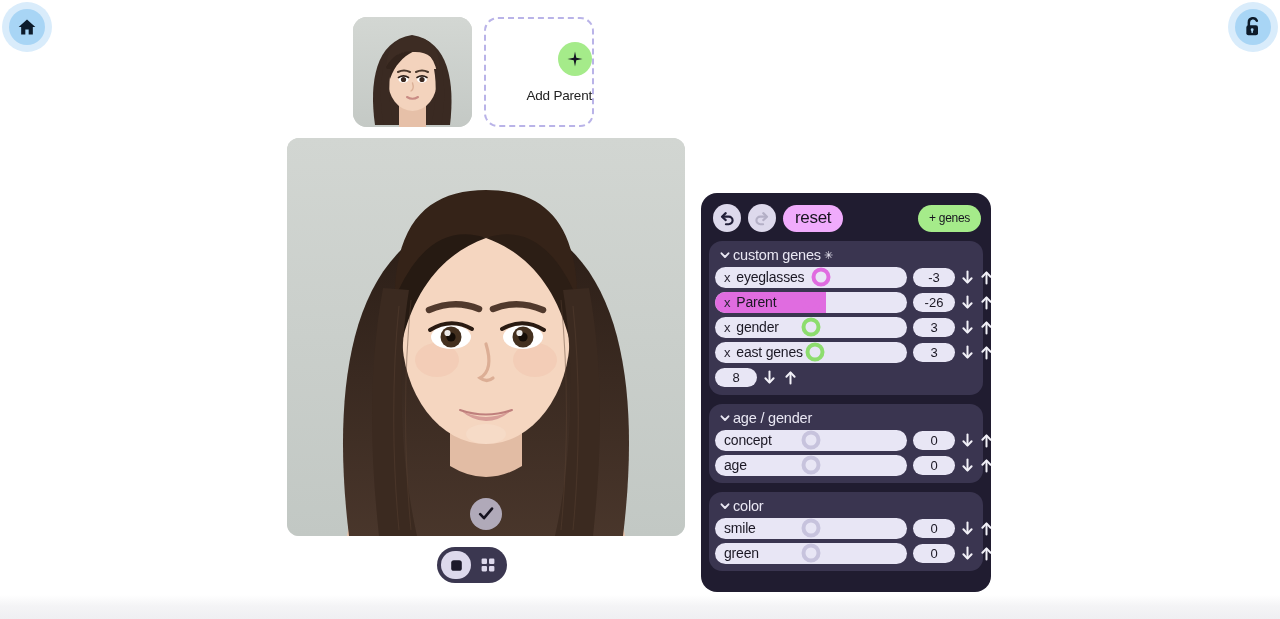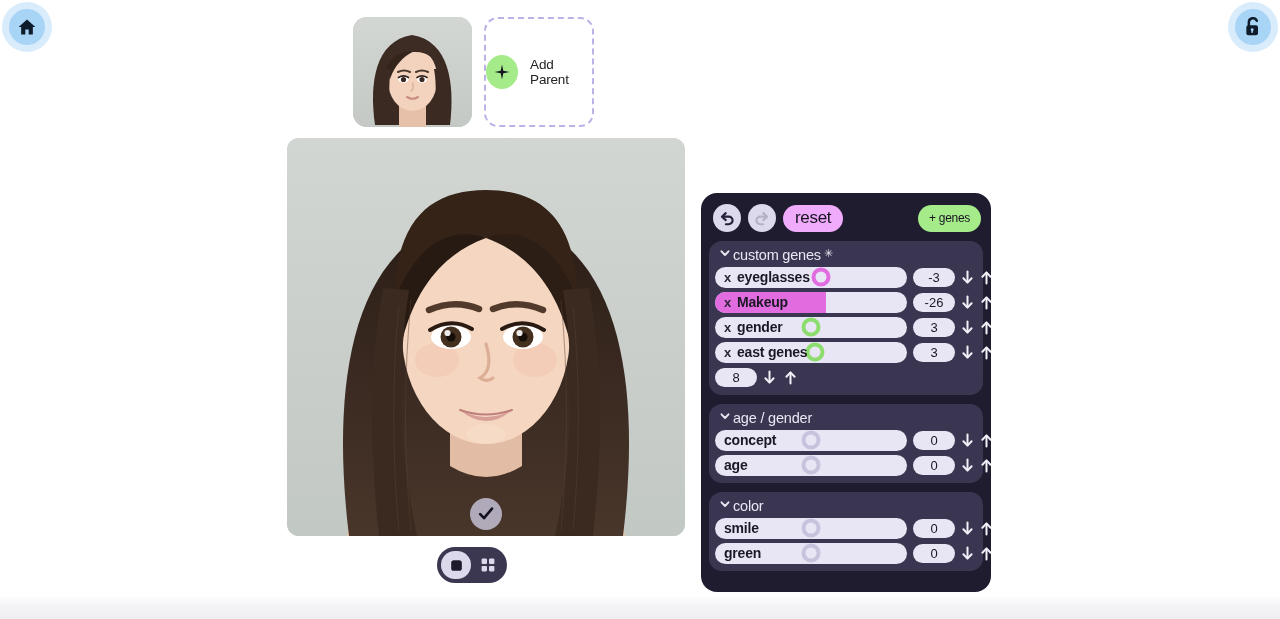--- a/index.html
+++ b/index.html
@@ -35,21 +35,21 @@
     position:absolute; left:353px; top:17px; display:flex; gap:12px; align-items:flex-start;
   }
   .parent-thumb{
     width:119px;height:110px;border-radius:14px;overflow:hidden;
     cursor:pointer; position:relative; background:#c9cdc8;
   }
   .parent-thumb .face{ position:absolute; inset:0; }
   .add-parent{
     width:110px;height:110px;border-radius:14px;
     border:2px dashed #b9b3e8; background:#ffffff;
-    display:flex;flex-direction:row;align-items:center;justify-content:center;
+    display:flex;flex-direction:column;align-items:flex-end;justify-content:center;
     gap:12px; cursor:pointer;
   }
   .plus-circle{
     width:34px;height:34px;border-radius:50%;background:#a5eb8a;
     display:flex;align-items:center;justify-content:center;
   }
   .add-parent-label{ font-size:13.5px; color:#222; letter-spacing:-0.2px; }
 
   
   .preview{
@@ -98,32 +98,32 @@
   .genes-btn{
     margin-left:auto; height:27px; padding:0 11px; border-radius:14px; background:#a5eb8a;
     display:flex;align-items:center; font-size:12px; color:#171420; cursor:pointer;
     letter-spacing:-0.3px;
   }
 
   .group{
     background:#3a3550; border-radius:13px; padding:5px 6px 7px 6px; margin-bottom:9px;
   }
   .group-title{
-    display:flex;gap:2px;
+    display:flex;align-items:center; gap:2px;
     font-size:14.5px; color:#e9e7f3; padding:1px 0 3px 4px; cursor:pointer;
     letter-spacing:-0.2px;
   }
   .chev{ display:inline-block; }
 
   .row{ display:flex; align-items:center; gap:6px; margin-bottom:3px; height:22px; }
   .row:last-child{ margin-bottom:0; }
 
   .slider{
     position:relative; flex:0 0 192px; height:21px; border-radius:11px;
-    background:#e8e6f5; overflow:hidden; cursor:pointer;font-weight:bold;
+    background:#e8e6f5; overflow:hidden; cursor:pointer;
   }
   .slider .fill{
     position:absolute; top:0; bottom:0; left:0; background:#e06ce0;
   }
   .slider .thumb{
     position:absolute; top:50%; transform:translate(-50%,-50%);
     width:19px;height:19px;border-radius:50%;
     border:4px solid #c7c3dd; background:transparent; box-sizing:border-box;
   }
   .slider .thumb.pink{ border-color:#e06ce0; }
@@ -352,21 +352,21 @@
               <svg width="13" height="15" viewBox="0 0 13 15">
                 <path d="M6.5 13.5 V3" stroke="#f2f1f8" stroke-width="2" stroke-linecap="round"></path>
                 <path d="M2.4 6.8 L6.5 2.4 L10.6 6.8" stroke="#f2f1f8" stroke-width="2" fill="none" stroke-linecap="round" stroke-linejoin="round"></path>
               </svg>
             </div>
           </div>
           <div class="row">
             <div class="slider">
               <div class="fill" style="width: 58%;"></div>
               <div class="thumb pink" style="left: 50%;"></div>
-              <div class="label"><span class="xmark">x</span><span>Makeup</span></div>
+              <div class="label"><span class="xmark">x</span><span>Parent</span></div>
             </div>
             <div class="val">-26</div>
             <div class="arrow">
               <svg width="13" height="15" viewBox="0 0 13 15">
                 <path d="M6.5 1.5 V12" stroke="#f2f1f8" stroke-width="2" stroke-linecap="round"></path>
                 <path d="M2.4 8.2 L6.5 12.6 L10.6 8.2" stroke="#f2f1f8" stroke-width="2" fill="none" stroke-linecap="round" stroke-linejoin="round"></path>
               </svg>
             </div>
             <div class="arrow">
               <svg width="13" height="15" viewBox="0 0 13 15">

